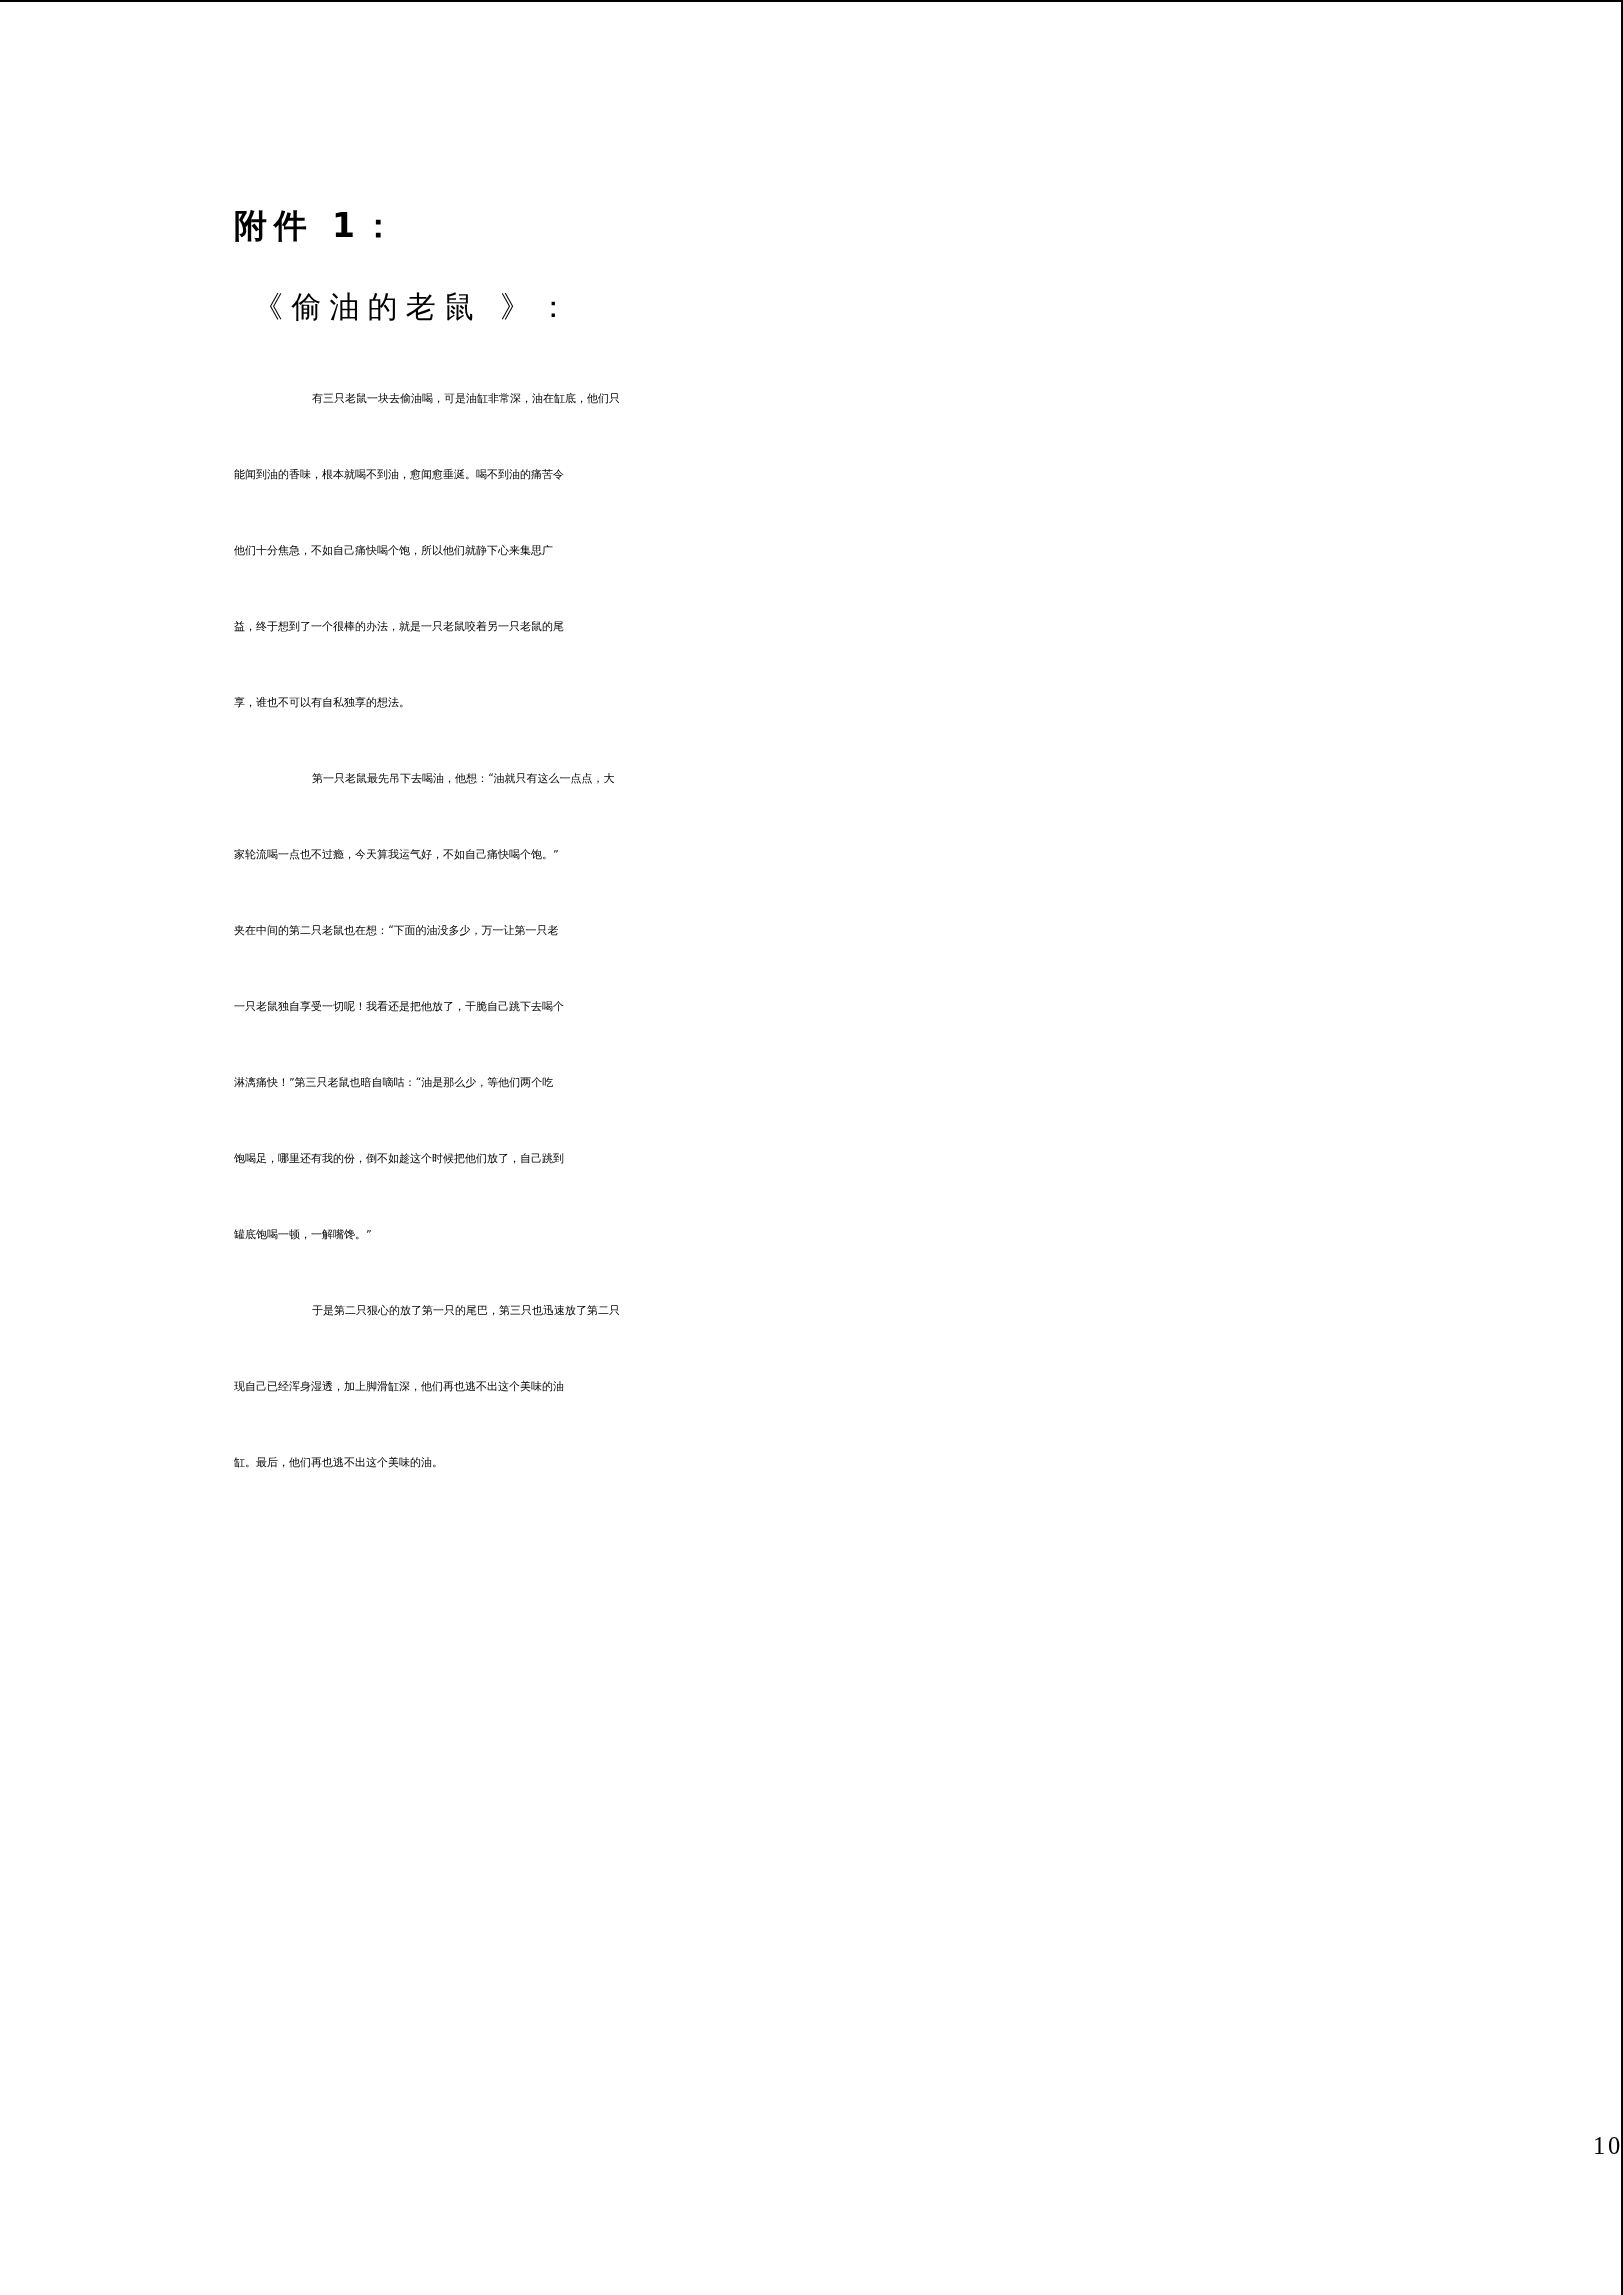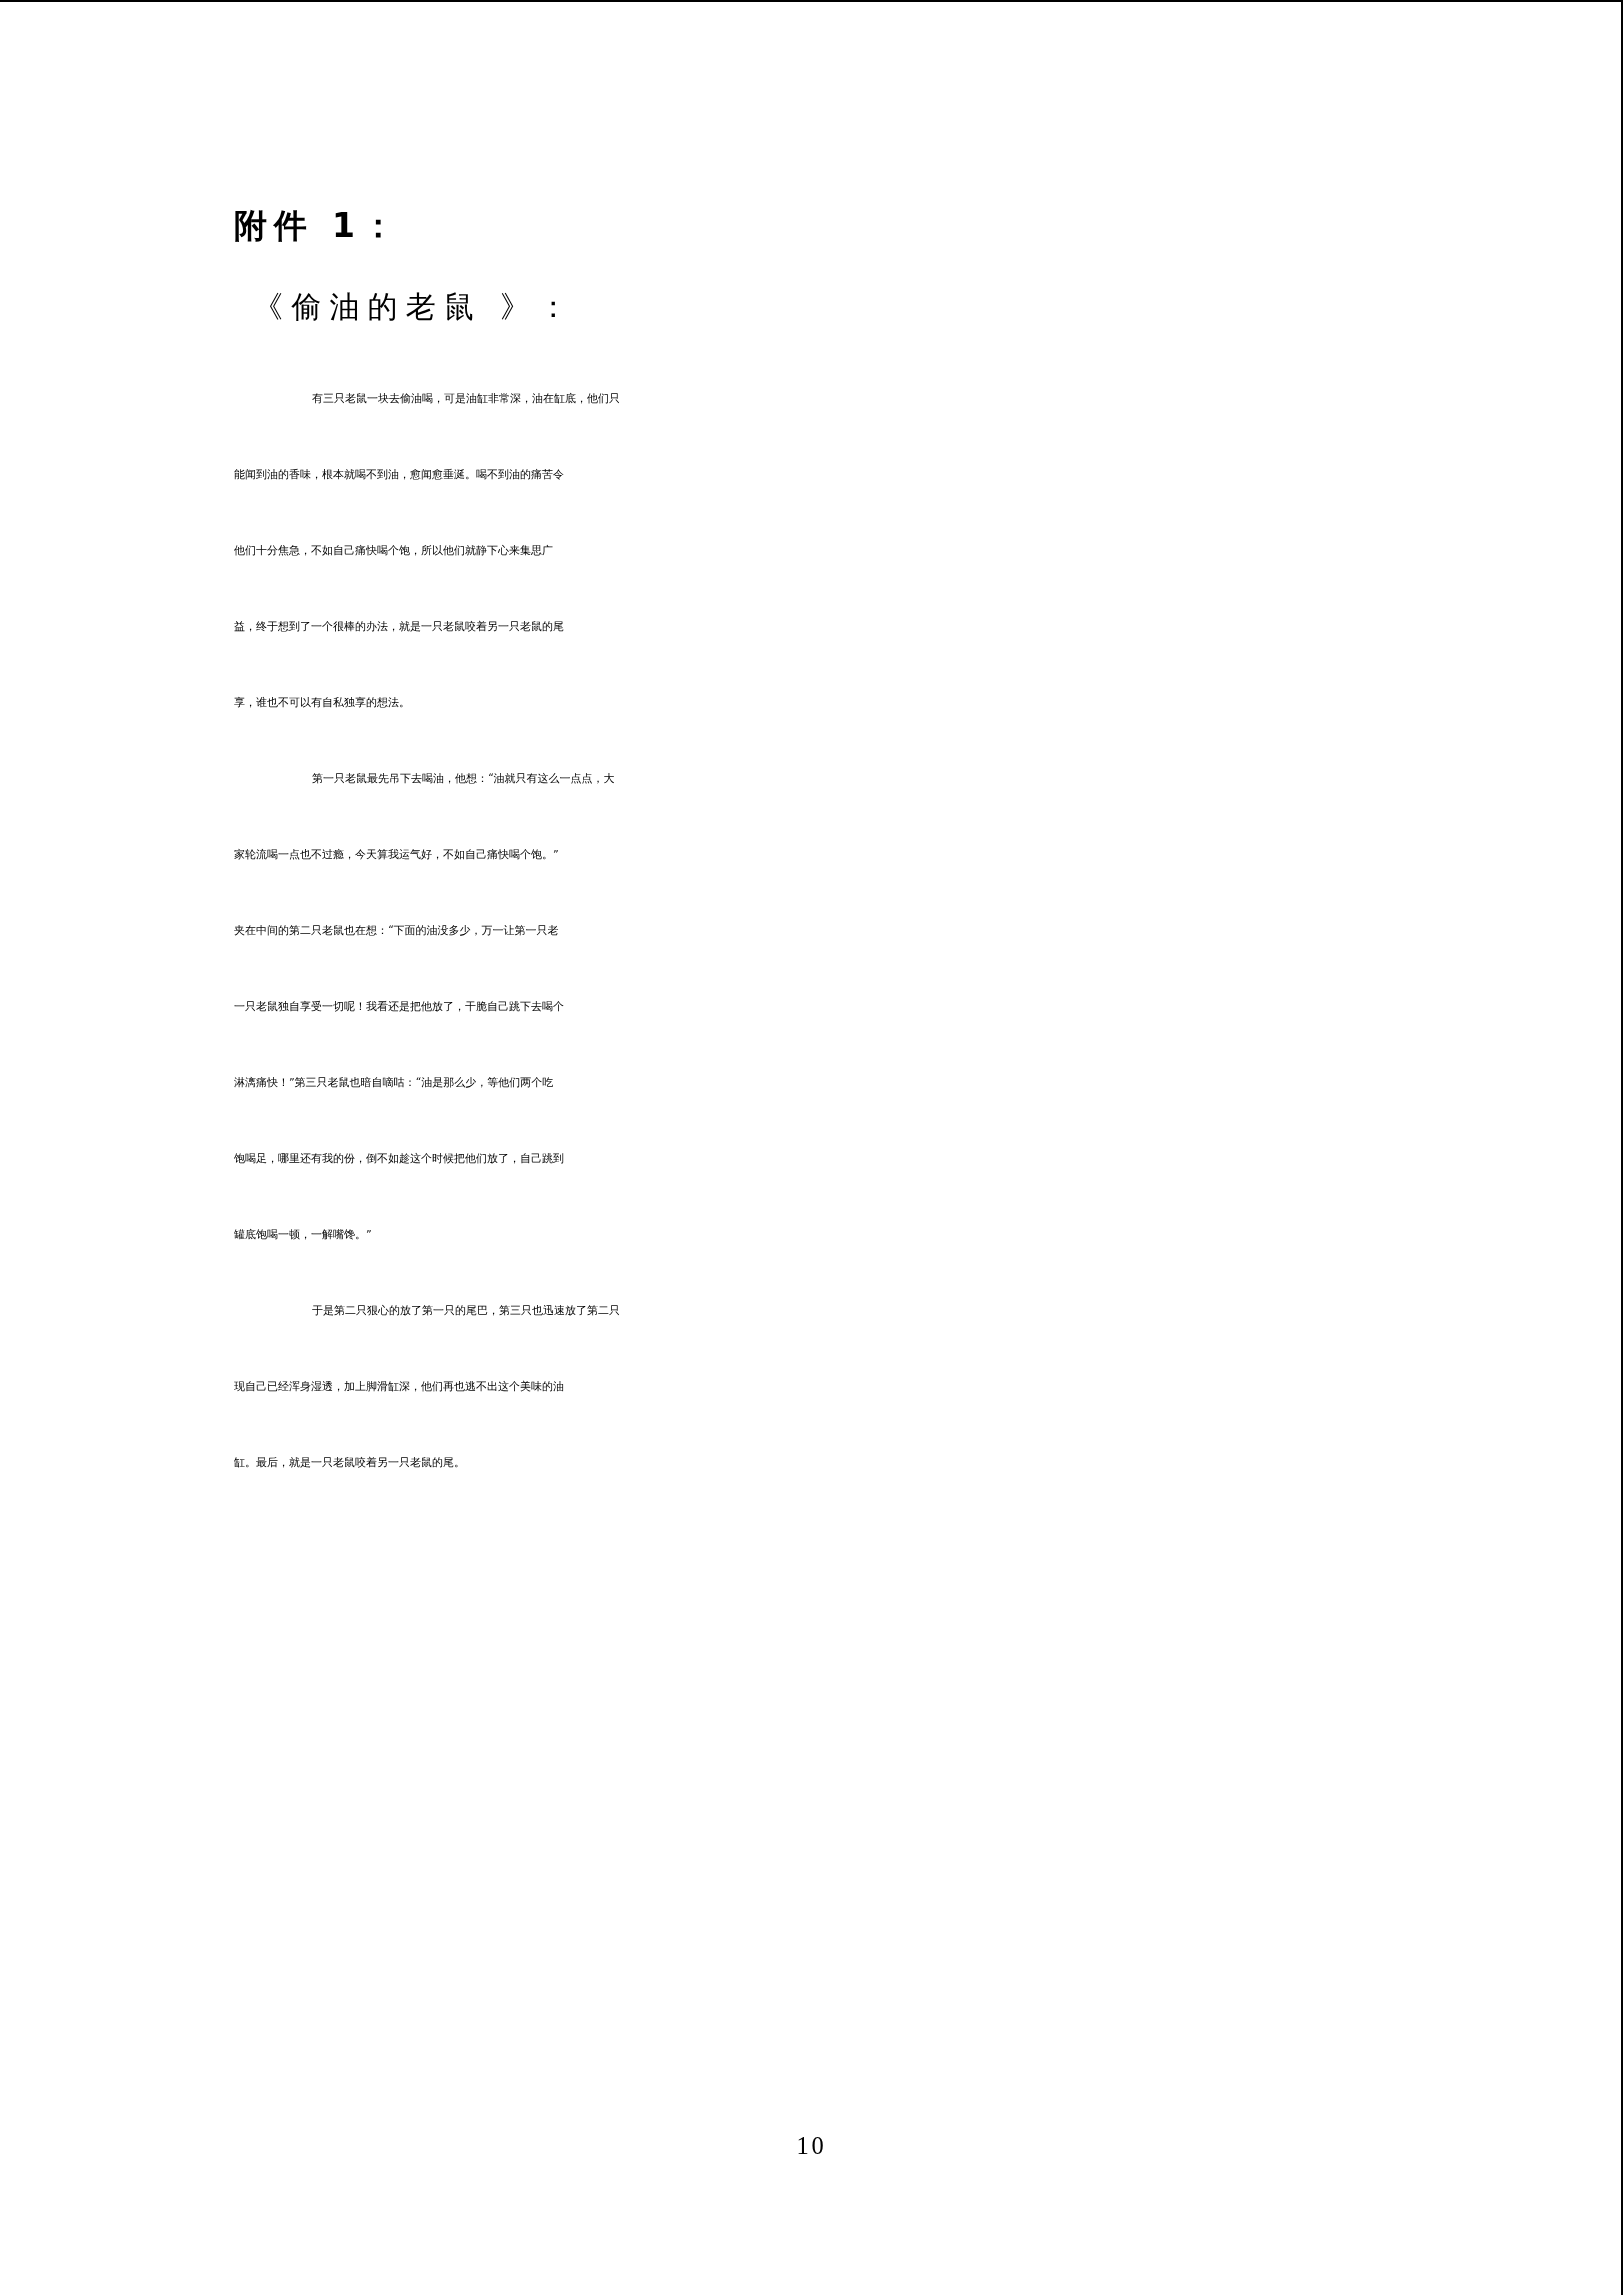--- a/index.html
+++ b/index.html
@@ -70,21 +70,21 @@
       line-height: 76px;
     }
     .line.indent {
       padding-left: 78px;
     }
     .page-number {
       position: absolute;
       left: 0;
       width: 1623px;
       top: 2132px;
-      text-align: center;
+      text-align: right;
       font-family: "Liberation Serif", "DejaVu Serif", serif;
       font-size: 24.5px;
       letter-spacing: 2.7px;
     }
   </style>
 </head>
 <body>
 
 <div class="top-border"></div>
 <div class="right-border"></div>
@@ -109,19 +109,19 @@
       <span class="line">夹在中间的第二只老鼠也在想：“下面的油没多少，万一让第一只老</span>
       <span class="line">一只老鼠独自享受一切呢！我看还是把他放了，干脆自己跳下去喝个</span>
       <span class="line">淋漓痛快！”第三只老鼠也暗自嘀咕：“油是那么少，等他们两个吃</span>
       <span class="line">饱喝足，哪里还有我的份，倒不如趁这个时候把他们放了，自己跳到</span>
       <span class="line">罐底饱喝一顿，一解嘴馋。”</span>
     </div>
 
     <div>
       <span class="line indent">于是第二只狠心的放了第一只的尾巴，第三只也迅速放了第二只</span>
       <span class="line">现自己已经浑身湿透，加上脚滑缸深，他们再也逃不出这个美味的油</span>
-      <span class="line">缸。最后，就是一只老鼠咬着另一只老鼠的尾。</span>
+      <span class="line">缸。最后，他们再也逃不出这个美味的油。</span>
     </div>
   </div>
 </div>
 
 <div class="page-number">10</div>
 
 
 </body></html>

